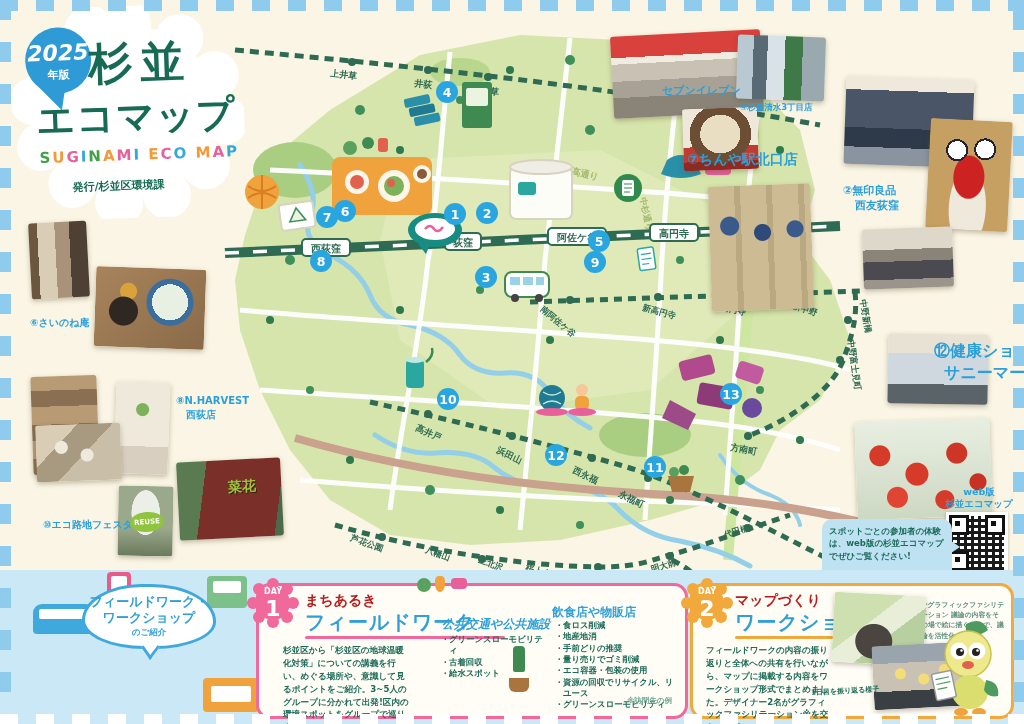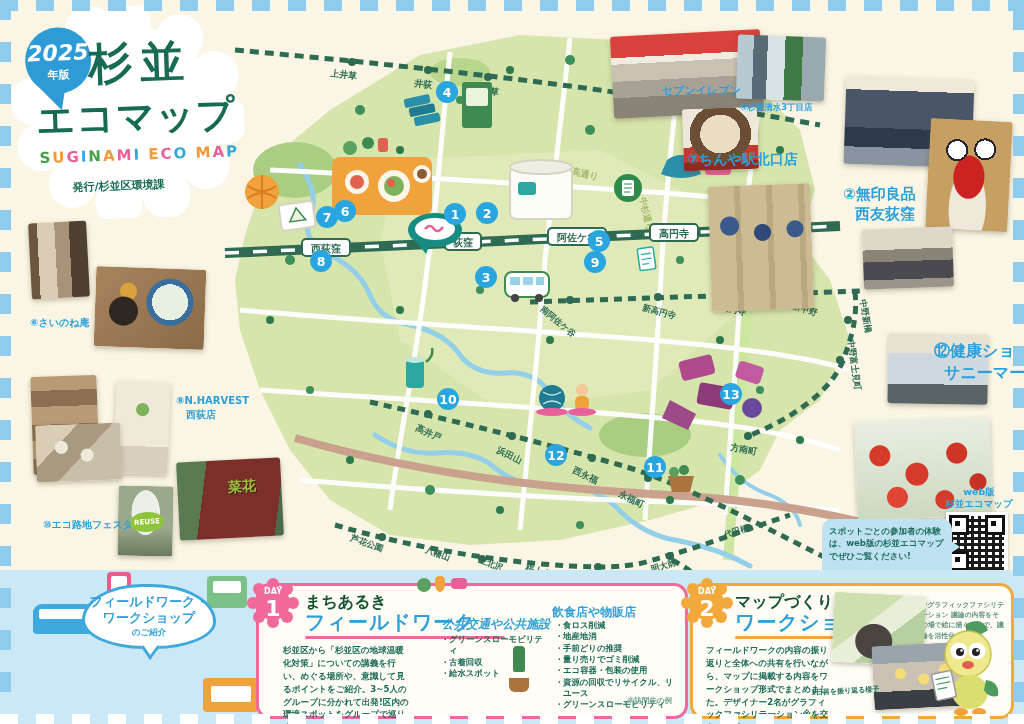--- a/index.html
+++ b/index.html
@@ -35,21 +35,21 @@
   .intro-bubble{position:absolute;left:57px;top:8px;width:128px;height:52px;background:#fff;border:3px solid #3FA8DC;border-radius:48% 52% 50% 50%/60% 62% 45% 48%;text-align:center;padding-top:7px;}
   .intro-bubble::after{content:"";position:absolute;left:58px;bottom:-9px;width:12px;height:12px;background:#fff;border-right:3px solid #3FA8DC;border-bottom:3px solid #3FA8DC;transform:rotate(55deg) skewX(18deg);}
   .intro-bubble .l{font-size:13px;font-weight:bold;color:#2FA0D8;line-height:1.25;}
   .intro-bubble .s{font-size:8.5px;font-weight:bold;color:#2FA0D8;}
   .intro-body{position:absolute;left:16px;top:78px;width:216px;font-size:9.5px;font-weight:bold;color:#1C6B58;line-height:1.6;}
   .deco{position:absolute;border-radius:4px;}
   .card{position:absolute;background:#FFFDF6;border-radius:14px;}
   .card.b{left:256px;top:13px;width:426px;height:130px;border:3px solid #F0699A;}
   .card.c{left:690px;top:13px;width:318px;height:130px;border:3px solid #F2A93B;}
   .day-badge{position:absolute;left:-12px;top:-10px;z-index:2;}
-  .ct1{position:absolute;font-size:16px;font-weight:bold;color:#14532d;}
+  .ct1{position:absolute;font-size:14px;font-weight:bold;color:#b91c1c;}
   .ct2{position:absolute;font-size:20px;font-weight:bold;color:#2FA0D8;letter-spacing:1px;}
   .rule{position:absolute;height:3px;border-radius:2px;}
   .cbody{position:absolute;font-size:8.6px;font-weight:bold;color:#1C6B58;line-height:1.5;}
   .subcol-title{position:absolute;font-size:12px;font-weight:bold;color:#2FA0D8;}
   .blist{position:absolute;font-size:8.4px;font-weight:bold;color:#1C6B58;line-height:1.35;}
   .blist div{position:relative;padding-left:8px;}
   .blist div::before{content:"・";position:absolute;left:0;}
   .note{position:absolute;font-weight:bold;color:#74A894;}
   .capc{color:#1C6B58;font-weight:bold;position:absolute;}
   .mascot{position:absolute;left:928px;top:620px;z-index:40;}
@@ -381,21 +381,21 @@
 
   <div class="photo" style="left:612px;top:33px;width:150px;height:82px;transform:rotate(-3deg);background:linear-gradient(180deg,#d8413c 0 26%,#f0ece2 26% 34%,#c9c2b4 34% 55%,#a8a296 55% 75%,#8a8478 75%);"></div>
   <div class="cap" style="left:662px;top:84px;font-size:11px;">セブンイレブン</div>
   <div class="photo" style="left:737px;top:36px;width:88px;height:64px;transform:rotate(2deg);background:linear-gradient(90deg,#b8c9d1 0 18%,#5a6a74 18% 34%,#d9e2e6 34% 54%,#3d7a48 54% 74%,#9aa8b0 74%);"></div>
   <div class="cap" style="left:740px;top:102px;font-size:8.5px;">④杉並清水3丁目店</div>
   <div class="photo" style="left:683px;top:108px;width:75px;height:62px;transform:rotate(-2deg);background:radial-gradient(ellipse at 50% 42%,#e9ddc2 0 38%,#6b4e34 38% 58%,rgba(0,0,0,0) 58%),linear-gradient(180deg,#efe8da 0 62%,#c03b30 62% 86%,#8f2a22 86%);"></div>
   <div class="cap" style="left:687px;top:150px;font-size:14px;">⑦ちんや駅北口店</div>
   <div class="photo" style="left:710px;top:185px;width:102px;height:125px;transform:rotate(-2deg);background:radial-gradient(circle at 20% 32%,#3a5a8c 0 9px,rgba(0,0,0,0) 10px),radial-gradient(circle at 52% 38%,#2e4a7a 0 8px,rgba(0,0,0,0) 9px),radial-gradient(circle at 84% 36%,#3a5a8c 0 8px,rgba(0,0,0,0) 9px),repeating-linear-gradient(90deg,#cdbb94 0 26px,#baa880 26px 32px),linear-gradient(#d8c8a4,#c4b28c);"></div>
   <div class="photo" style="left:845px;top:78px;width:128px;height:88px;transform:rotate(2deg);background:linear-gradient(180deg,#efe9dc 0 15%,#4a5668 15% 58%,#2e3a4a 58% 80%,#8a93a0 80%);"></div>
   <div class="photo" style="left:928px;top:120px;width:82px;height:110px;transform:rotate(3deg);background:radial-gradient(circle at 34% 28%,#fff 0 9px,#223 9px 11px,rgba(0,0,0,0) 11px),radial-gradient(circle at 68% 26%,#fff 0 9px,#223 9px 11px,rgba(0,0,0,0) 11px),radial-gradient(ellipse at 50% 52%,#c22 0 15px,rgba(0,0,0,0) 16px),radial-gradient(ellipse at 50% 80%,#efe9dc 0 18px,rgba(0,0,0,0) 19px),#C69F63;"></div>
-  <div class="cap" style="left:843px;top:184px;font-size:15px;"><span>②無印良品</span><br><span style="padding-left:12px;">西友荻窪</span></div>
+  <div class="cap" style="left:843px;top:184px;font-size:11px;"><span>②無印良品</span><br><span style="padding-left:12px;">西友荻窪</span></div>
 
   <div class="photo" style="left:863px;top:228px;width:90px;height:60px;transform:rotate(-2deg);background:linear-gradient(180deg,#ded8ca 0 35%,#8a8478 35% 55%,#4a4a50 55% 85%,#9a948a 85%);"></div>
   <div class="cap" style="left:934px;top:300px;font-size:16px;margin-top:40px;"><span>⑫健康ショップ</span><br><span style="padding-left:10px;">サニーマート西永福店</span></div>
   <div class="photo" style="left:888px;top:334px;width:100px;height:70px;transform:rotate(1deg);background:linear-gradient(180deg,#e8e2d4 0 28%,#cfd8de 28% 72%,#5a6468 72%);"></div>
   <div class="photo" style="left:856px;top:420px;width:135px;height:98px;transform:rotate(-2deg);background:radial-gradient(circle at 18% 35%,#d63b2a 0 10px,rgba(0,0,0,0) 11px),radial-gradient(circle at 45% 55%,#d63b2a 0 11px,rgba(0,0,0,0) 12px),radial-gradient(circle at 75% 35%,#cf3526 0 10px,rgba(0,0,0,0) 11px),radial-gradient(circle at 30% 78%,#e04433 0 10px,rgba(0,0,0,0) 11px),radial-gradient(circle at 65% 82%,#d63b2a 0 9px,rgba(0,0,0,0) 10px),radial-gradient(circle at 90% 65%,#c73225 0 8px,rgba(0,0,0,0) 9px),linear-gradient(180deg,#e8efe2,#cdd8c2);"></div>
 
   <div class="photo" style="left:30px;top:222px;width:58px;height:76px;transform:rotate(-3deg);background:linear-gradient(90deg,#6b5640 0 15%,#d9cdb5 15% 45%,#a8927a 45% 70%,#4e4034 70%);"></div>
   <div class="photo" style="left:95px;top:268px;width:110px;height:80px;transform:rotate(2deg);background:radial-gradient(circle at 26% 55%,#2e2722 0 14px,rgba(0,0,0,0) 15px),radial-gradient(circle at 68% 42%,#e8f0e4 0 18px,#3a6e9e 18px 23px,rgba(0,0,0,0) 24px),radial-gradient(circle at 30% 30%,#d9a23c 0 8px,rgba(0,0,0,0) 9px),linear-gradient(135deg,#a8845c,#8a6a48);"></div>
   <div class="cap" style="left:30px;top:316px;font-size:10px;">⑥さいのね庵</div>
   <div class="photo" style="left:32px;top:376px;width:66px;height:98px;transform:rotate(-2deg);background:repeating-linear-gradient(0deg,#8a6f52 0 16px,#b89a74 16px 34px);"></div>

